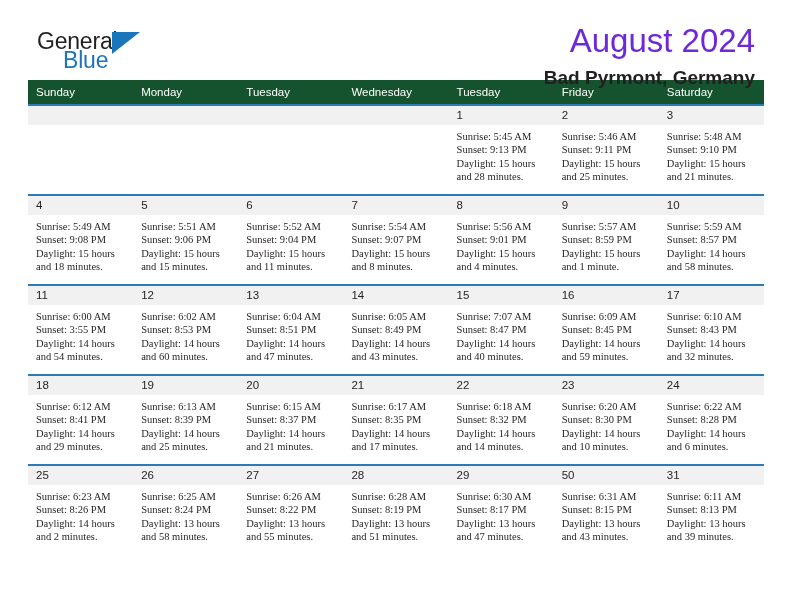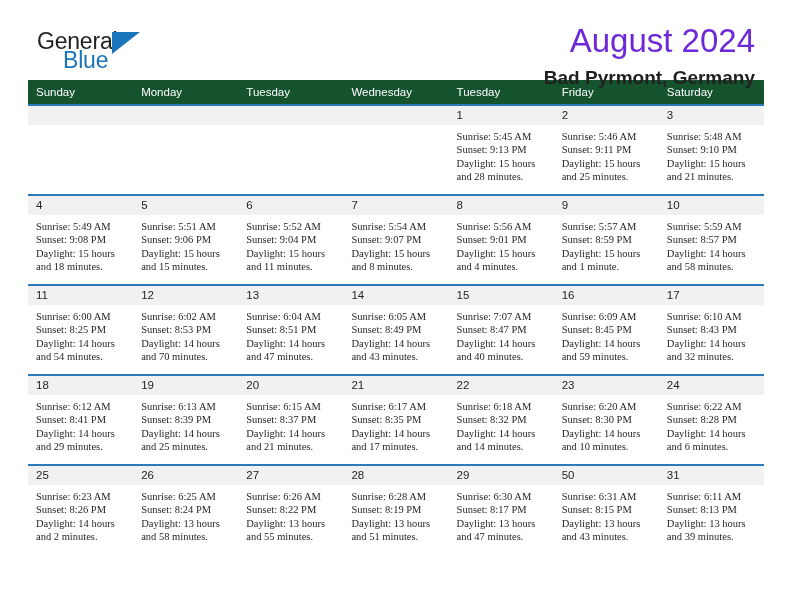--- a/index.html
+++ b/index.html
@@ -287,32 +287,32 @@
               <div>Daylight: 14 hours</div>
               <div>and 58 minutes.</div>
             </div>
           </td>
         </tr>
         <tr>
           <td>
             <span class="daynum">11</span>
             <div class="cell-body">
               <div>Sunrise: 6:00 AM</div>
-              <div>Sunset: 8:25 PM</div>
+              <div>Sunset: 3:55 PM</div>
               <div>Daylight: 14 hours</div>
               <div>and 54 minutes.</div>
             </div>
           </td>
           <td>
             <span class="daynum">12</span>
             <div class="cell-body">
               <div>Sunrise: 6:02 AM</div>
               <div>Sunset: 8:53 PM</div>
               <div>Daylight: 14 hours</div>
-              <div>and 70 minutes.</div>
+              <div>and 60 minutes.</div>
             </div>
           </td>
           <td>
             <span class="daynum">13</span>
             <div class="cell-body">
               <div>Sunrise: 6:04 AM</div>
               <div>Sunset: 8:51 PM</div>
               <div>Daylight: 14 hours</div>
               <div>and 47 minutes.</div>
             </div>

